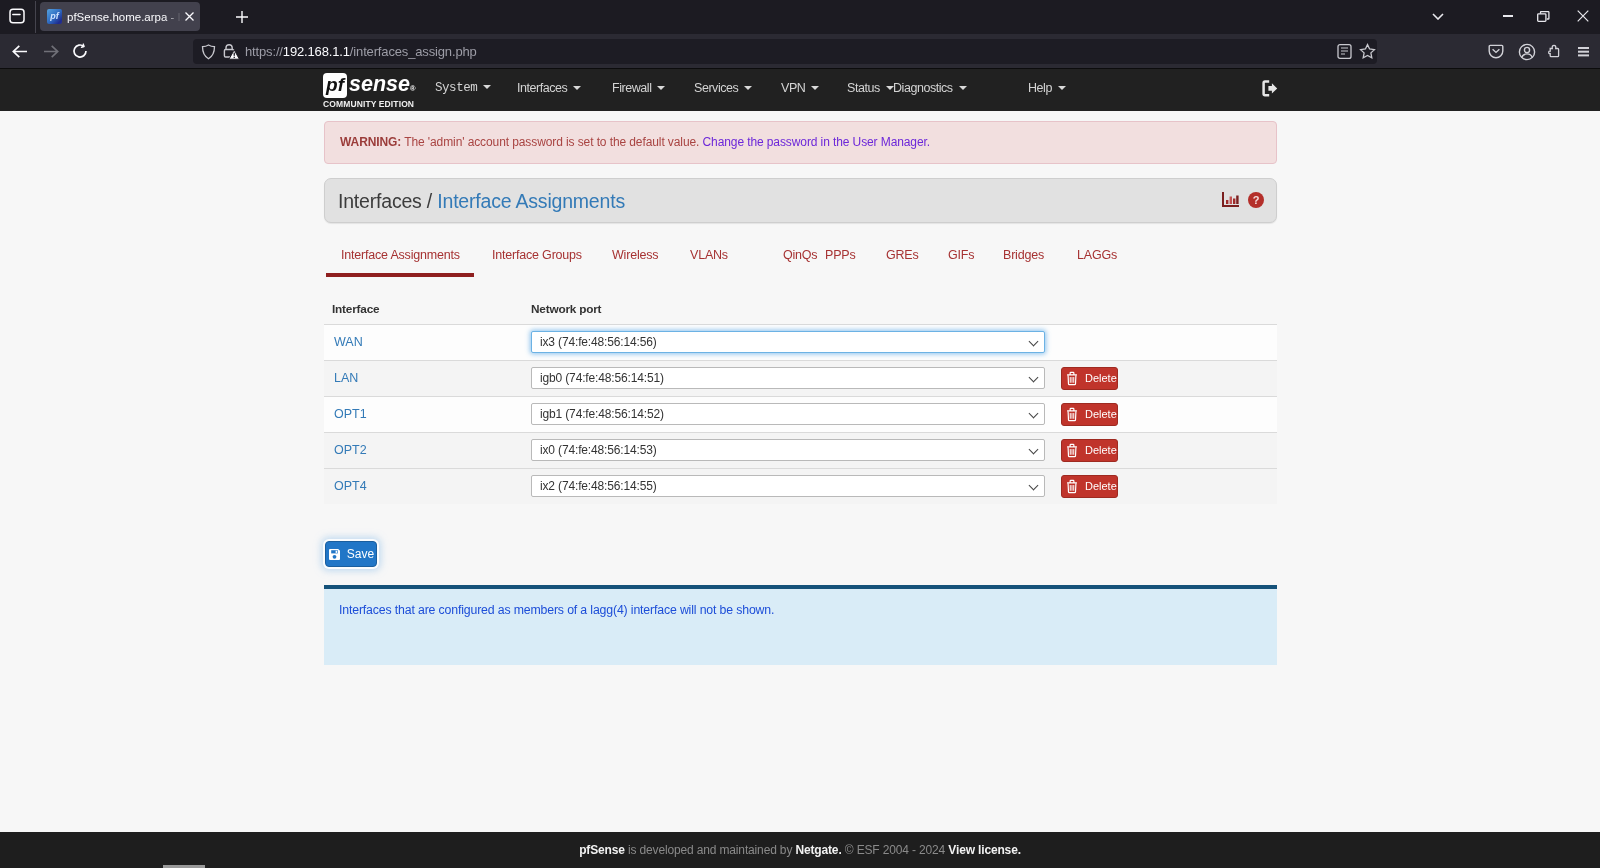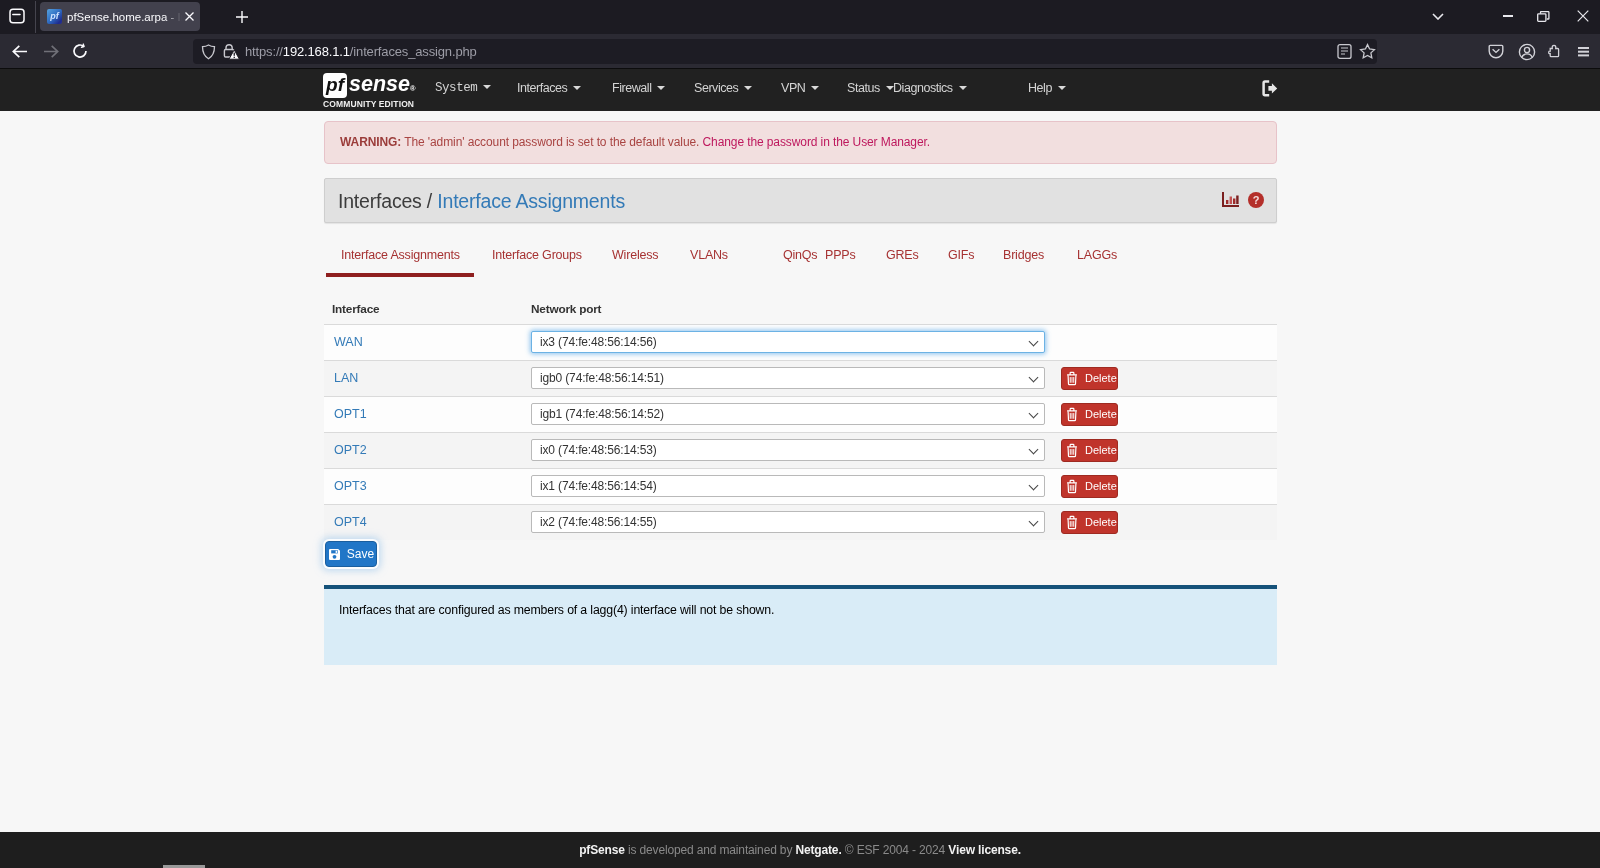--- a/index.html
+++ b/index.html
@@ -31,23 +31,23 @@
 #sense { position:absolute; left:26px; top:0px; color:#fff; font-weight:bold; font-style:italic; font-size:21.5px; letter-spacing:0px; }
 #ce { position:absolute; left:0; top:27px; color:#f0f0f0; font-weight:bold; font-size:8.5px; letter-spacing:0.12px; white-space:nowrap; }
 #psmenu { position:absolute; left:0; top:0; width:1600px; height:42px; }
 #psmenu a { position:absolute; top:-2px; line-height:42px; color:#d4d4d4; font-size:12.5px; letter-spacing:-0.45px; text-decoration:none; white-space:nowrap; }
 .caret { display:inline-block; width:0; height:0; border-left:4px solid transparent; border-right:4px solid transparent; border-top:4px solid #d9d9d9; margin-left:6px; vertical-align:2px; }
 #logout { position:absolute; left:1261px; top:11px; }
 
 
 .alert { position:absolute; left:324px; top:121px; width:953px; height:43px; background:#f2dfdf; border:1px solid #e7c3c9; border-radius:4px; padding:10px 15px; font-size:12px; letter-spacing:-0.1px; line-height:21px; color:#a94442; }
 .alert b { color:#9b3c3a; }
-.alert a { color:#be185d; text-decoration:none; }
-
-.panel { position:absolute; left:324px; top:178px; width:953px; height:45px; background:#e1e1e1; border:1px solid #cecece; border-radius:2px; box-shadow:0 1px 1px rgba(0,0,0,.08); }
+.alert a { color:#6d28d9; text-decoration:none; }
+
+.panel { position:absolute; left:324px; top:178px; width:953px; height:45px; background:#e1e1e1; border:1px solid #cecece; border-radius:7px; box-shadow:0 1px 1px rgba(0,0,0,.08); }
 .panel h2 { position:absolute; left:13px; top:11px; font-size:19.5px; font-weight:normal; color:#3c3c3c; letter-spacing:-0.2px; }
 .panel h2 span { color:#337ab7; }
 #panelicons { position:absolute; right:12px; top:13px; display:flex; gap:9px; }
 
 .tabs { position:absolute; left:0; top:248px; width:1600px; font-size:12.5px; letter-spacing:-0.2px; }
 .tabs a { position:absolute; color:#a63232; text-decoration:none; white-space:nowrap; }
 #tabline { position:absolute; left:326px; top:273px; width:148px; height:4px; background:#8f1f1f; }
 
 #tblwrap { position:absolute; left:324px; top:295px; width:953px; }
 table { width:953px; border-collapse:collapse; font-size:13.5px; table-layout:fixed; }
@@ -61,21 +61,21 @@
 col.c1 { width:201px; } col.c2 { width:530px; }
 .selwrap { position:relative; width:514px; height:22px; }
 .sel { width:514px; height:22px; border:1px solid #b9b9b9; border-radius:2px; background:#fff; font-size:12px; letter-spacing:-0.15px; line-height:20px; color:#333; padding:0 8px; overflow:hidden; white-space:nowrap; }
 .selwrap::after { content:""; position:absolute; right:8px; top:7px; width:6px; height:6px; border-right:1.4px solid #444; border-bottom:1.4px solid #444; transform:rotate(45deg); }
 .selwrap.focus .sel { border-color:#6cb2e4; box-shadow:0 0 5px 1px rgba(102,175,233,.75); }
 .delbtn { display:inline-flex; align-items:center; gap:7px; width:57px; height:23px; padding:0 0 0 4px; background:#c0342b; border:1px solid #9e2a21; border-radius:3px; color:#fff; font-size:11px; }
 
 #savebtn { position:absolute; left:325px; top:541px; width:52px; height:26px; background:#2176c7; border:1px solid #1a5e9e; border-radius:4px; color:#fff; font-size:12px; display:flex; align-items:center; justify-content:center; gap:6px; box-shadow:0 0 0 2px rgba(255,255,255,.9),0 0 7px 4px rgba(150,195,235,.55); }
 
 #infobox { position:absolute; left:324px; top:585px; width:953px; height:80px; background:#d9ecf7; border-top:4px solid #15527a; padding:14px 15px; }
-#infobox p { font-size:12.3px; letter-spacing:-0.15px; color:#000000; margin:0 0 17px; }
+#infobox p { font-size:12.3px; letter-spacing:-0.15px; color:#1d4ed8; margin:0 0 17px; }
 
 #psfooter { position:absolute; left:0; top:832px; width:1600px; height:36px; background:#1e1e1e; color:#8a8a8a; font-size:12px; letter-spacing:-0.15px; line-height:36px; text-align:center; }
 #psfooter b { color:#f2f2f2; }
 #taskpeek { position:absolute; left:163px; top:865px; width:42px; height:3px; background:#999; }
 </style>
 </head>
 <body>
 
 <div id="tabbar">
   <div id="ffview">
@@ -295,33 +295,20 @@
             <div class="selwrap">
               <div class="sel">ix0 (74:fe:48:56:14:53)</div>
             </div>
           </td>
   <td><span class="delbtn"><svg width="12" height="15" viewBox="0 0 11 13" fill="none" stroke="#fff" stroke-width="1.1">
                 <path d="M1 3.2 H10 M3.8 3 V1.4 Q3.8 0.8 4.4 0.8 H6.6 Q7.2 0.8 7.2 1.4 V3" fill="none"></path>
                 <path d="M1.9 3.5 L2.3 11.4 Q2.35 12.2 3.1 12.2 H7.9 Q8.65 12.2 8.7 11.4 L9.1 3.5" fill="none"></path>
                 <path d="M3.9 5.2 V10.4 M5.5 5.2 V10.4 M7.1 5.2 V10.4" stroke-width="0.9"></path>
               </svg>Delete</span></td>
 </tr>
-<tr class="w">
-  <td class="iface"><a>OPT3</a></td>
-  <td>
-            <div class="selwrap">
-              <div class="sel">ix1 (74:fe:48:56:14:54)</div>
-            </div>
-          </td>
-  <td><span class="delbtn"><svg width="12" height="15" viewBox="0 0 11 13" fill="none" stroke="#fff" stroke-width="1.1">
-                <path d="M1 3.2 H10 M3.8 3 V1.4 Q3.8 0.8 4.4 0.8 H6.6 Q7.2 0.8 7.2 1.4 V3" fill="none"></path>
-                <path d="M1.9 3.5 L2.3 11.4 Q2.35 12.2 3.1 12.2 H7.9 Q8.65 12.2 8.7 11.4 L9.1 3.5" fill="none"></path>
-                <path d="M3.9 5.2 V10.4 M5.5 5.2 V10.4 M7.1 5.2 V10.4" stroke-width="0.9"></path>
-              </svg>Delete</span></td>
-</tr>
 <tr class="alt">
   <td class="iface"><a>OPT4</a></td>
   <td>
             <div class="selwrap">
               <div class="sel">ix2 (74:fe:48:56:14:55)</div>
             </div>
           </td>
   <td><span class="delbtn"><svg width="12" height="15" viewBox="0 0 11 13" fill="none" stroke="#fff" stroke-width="1.1">
                 <path d="M1 3.2 H10 M3.8 3 V1.4 Q3.8 0.8 4.4 0.8 H6.6 Q7.2 0.8 7.2 1.4 V3" fill="none"></path>
                 <path d="M1.9 3.5 L2.3 11.4 Q2.35 12.2 3.1 12.2 H7.9 Q8.65 12.2 8.7 11.4 L9.1 3.5" fill="none"></path>

